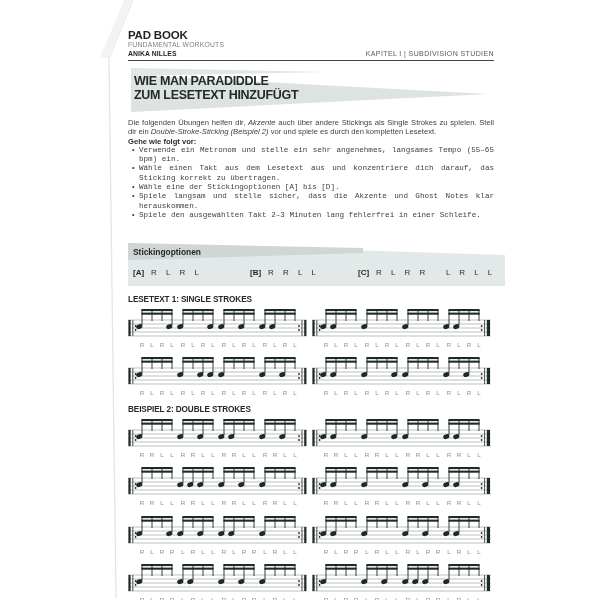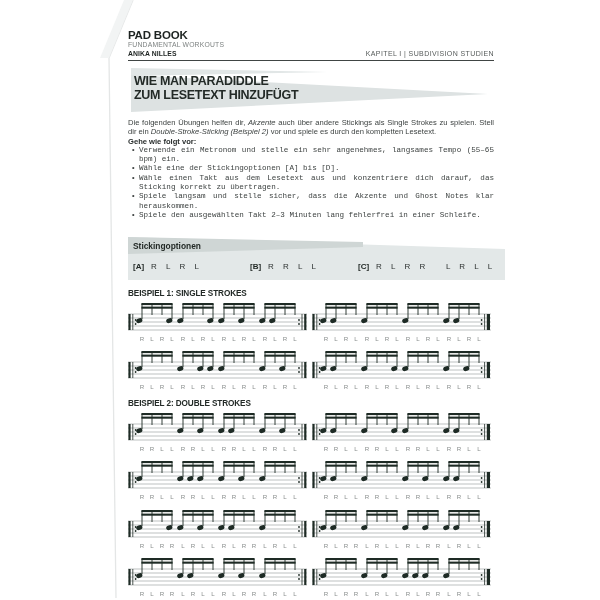--- a/index.html
+++ b/index.html
@@ -25,21 +25,21 @@
 
   
   .intro{margin-top:4px;font-size:7.6px;line-height:9.3px;color:#3e4342;text-align:justify;}
   .intro p{margin:0;}
   .lead{font-weight:bold;color:#2a2f2e;}
   ul.bullets{list-style:none;margin:0;padding:0;font-family:Liberation Mono, monospace;}
   .bullets li{padding-left:11px;position:relative;}
   .bullets li::before{content:"\2022";position:absolute;left:3px;}
 
   
-  .sticking{position:relative;height:44px;margin-top:16px;}
+  .sticking{position:relative;height:44px;margin-top:22px;}
   .sticking svg{position:absolute;left:0;top:0;}
   .sticking-title{position:absolute;top:5px;left:5px;font-size:8.4px;font-weight:bold;color:#232a27;}
   .opt{position:absolute;top:26px;display:flex;align-items:baseline;}
   .opt-0{left:5px;}  .opt-1{left:122px;}  .opt-2{left:230px;}
   .opt .lab{font-size:8px;font-weight:bold;margin-right:7px;color:#232a27;}
   .opt .pat{font-size:8px;letter-spacing:3.5px;white-space:pre;color:#2c3130;}
 
   
   .example{margin-top:9px;}
   .ex-heading{font-size:8.2px;font-weight:bold;letter-spacing:-0.1px;line-height:9px;color:#232a27;}
@@ -79,22 +79,22 @@
         <div>WIE MAN PARADIDDLE</div>
         <div>ZUM LESETEXT HINZUFÜGT</div>
       </div>
     </div>
 
     <div class="intro">
       <p><span>Die folgenden Übungen helfen dir, </span><i>Akzente</i><span> auch über andere Stickings als Single Strokes zu spielen. Stell dir ein </span><i>Double-Stroke-Sticking (Beispiel 2)</i><span> vor und spiele es durch den kompletten Lesetext.</span></p>
       <p class="lead">Gehe wie folgt vor:</p>
       <ul class="bullets">
         <li>Verwende ein Metronom und stelle ein sehr angenehmes, langsames Tempo (55–65 bpm) ein.</li>
+        <li>Wähle einen Takt aus dem Lesetext aus und konzentriere dich darauf, das Sticking korrekt zu übertragen.</li>
         <li>Wähle eine der Stickingoptionen [A] bis [D].</li>
-        <li>Wähle einen Takt aus dem Lesetext aus und konzentriere dich darauf, das Sticking korrekt zu übertragen.</li>
         <li>Spiele langsam und stelle sicher, dass die Akzente und Ghost Notes klar herauskommen.</li>
         <li>Spiele den ausgewählten Takt 2–3 Minuten lang fehlerfrei in einer Schleife.</li>
       </ul>
     </div>
 
     <div class="sticking">
       <svg width="378" height="44">
         <polygon points="0,1 377,13 377,44 0,44" fill="#e3e8e8"></polygon>
         <polygon points="0,1 235,6 235,11 0,18" fill="#cfd6d5"></polygon>
       </svg>
@@ -107,21 +107,21 @@
         <span class="lab">[B]</span>
         <span class="pat">R R L L</span>
       </div>
       <div class="opt opt-2">
         <span class="lab">[C]</span>
         <span class="pat">R L R R   L R L L</span>
       </div>
     </div>
 
     <div class="example">
-      <div class="ex-heading">BEISPIEL 1: SINGLE STROKES</div>
+      <div class="ex-heading">LESETEXT 1: SINGLE STROKES</div>
       <div>
           <div class="staff-row">
             <svg width="179" height="40" viewBox="0 0 179 40">
               <line x1="0" y1="12" x2="179" y2="12" stroke="#a2a7a6" stroke-width="0.7"></line>
               <line x1="0" y1="16" x2="179" y2="16" stroke="#a2a7a6" stroke-width="0.7"></line>
               <line x1="0" y1="20" x2="179" y2="20" stroke="#a2a7a6" stroke-width="0.7"></line>
               <line x1="0" y1="24" x2="179" y2="24" stroke="#a2a7a6" stroke-width="0.7"></line>
               <line x1="0" y1="28" x2="179" y2="28" stroke="#a2a7a6" stroke-width="0.7"></line>
               <rect x="0.4" y="12" width="2.2" height="16" fill="#1e2b25"></rect>
               <line x1="4.8" y1="12" x2="4.8" y2="28" stroke="#1e2b25" stroke-width="0.8"></line>

